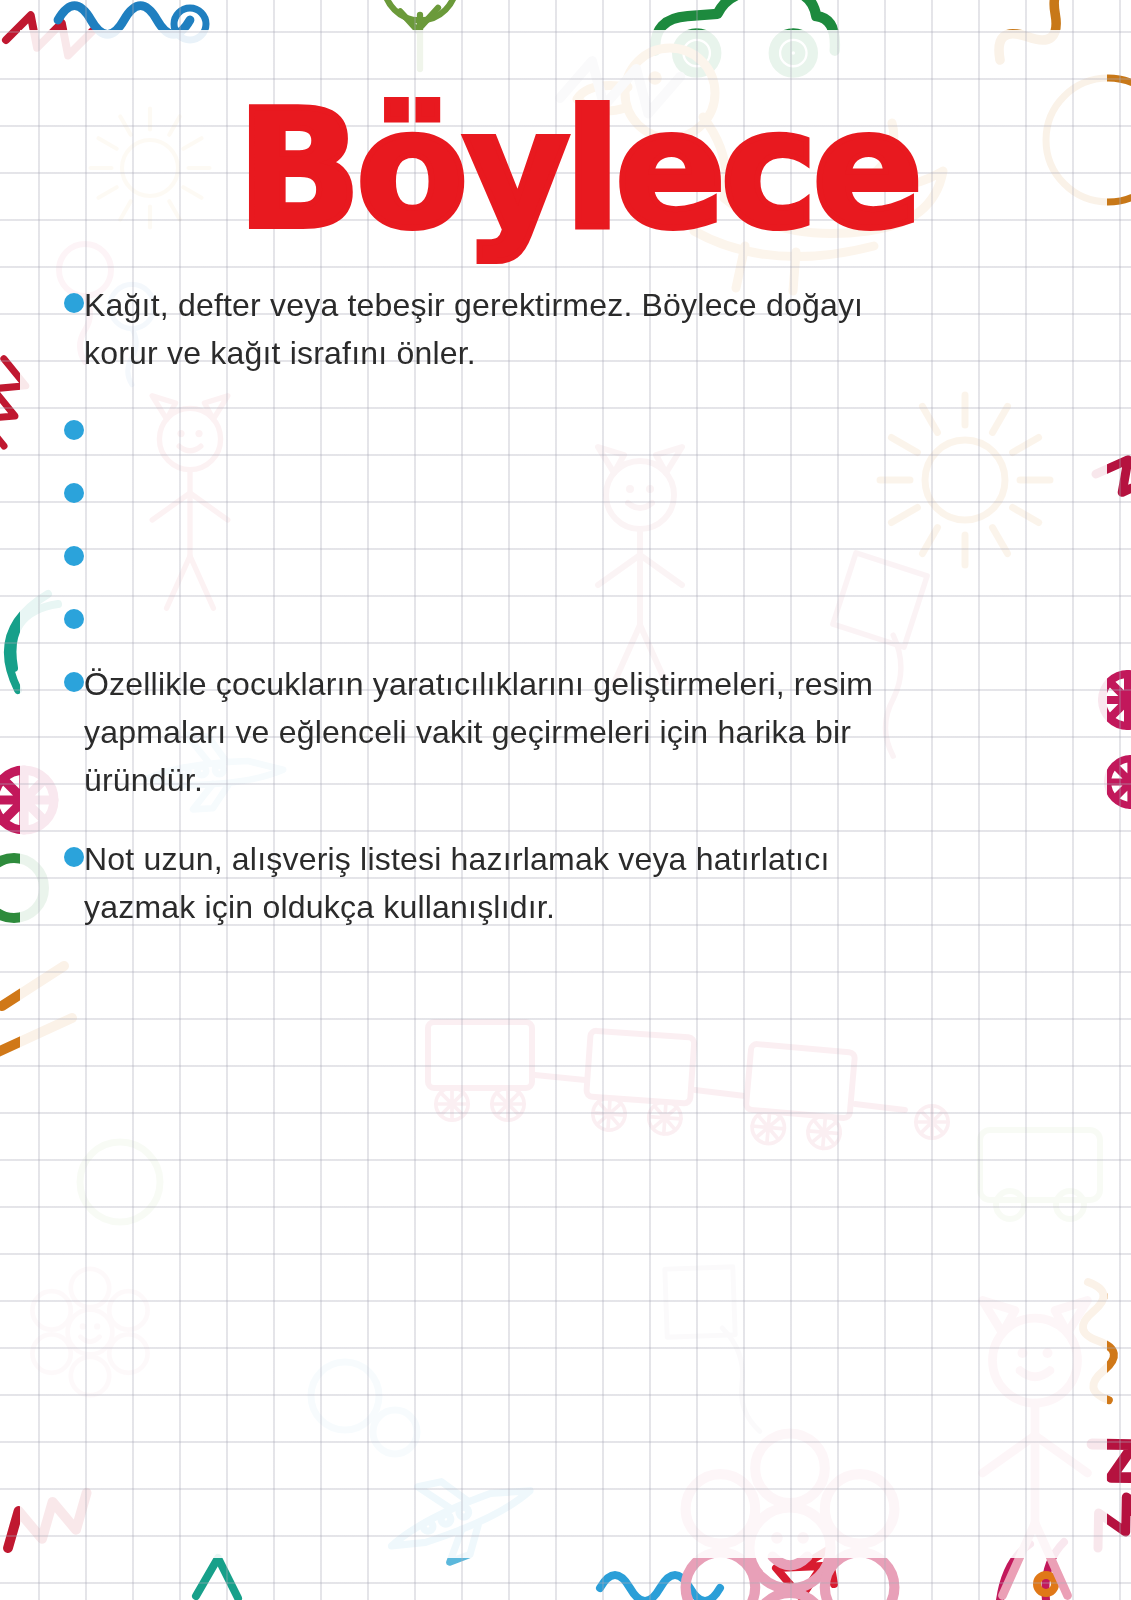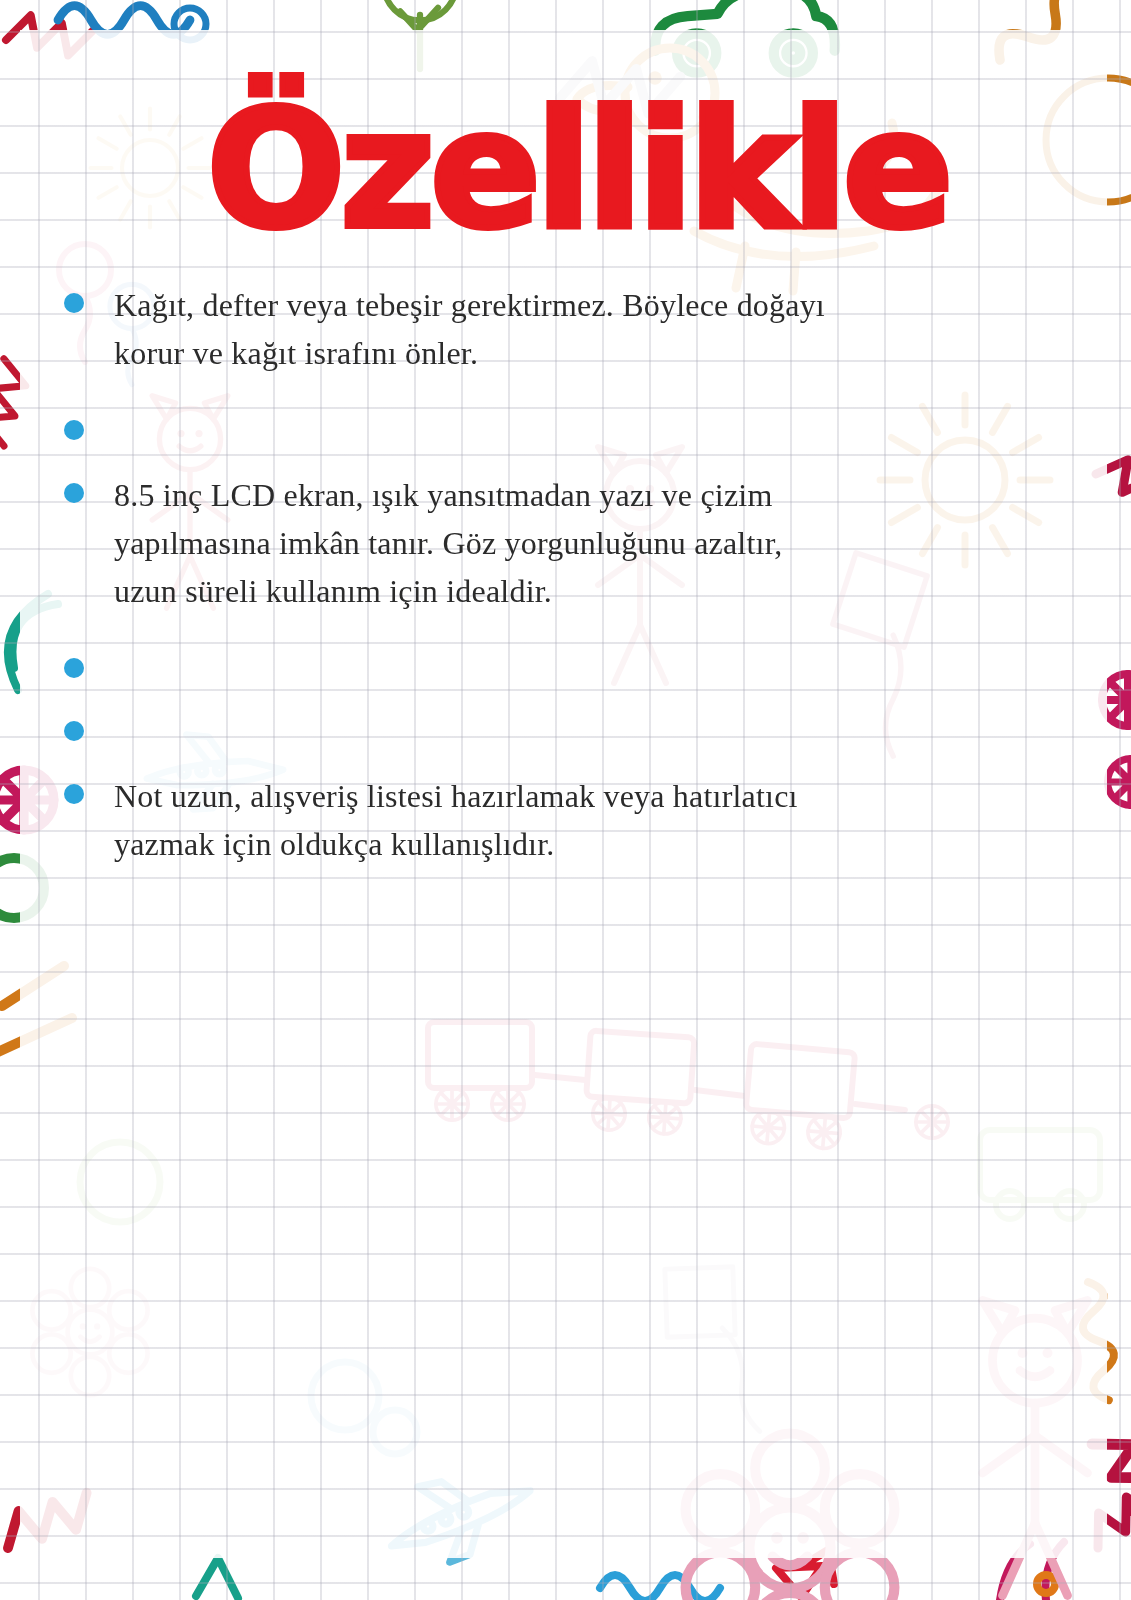--- a/index.html
+++ b/index.html
@@ -28,21 +28,21 @@
     text-align:center;
     font-family:"DejaVu Sans", sans-serif;
     font-weight:bold;
     font-size:163px;
     line-height:1.1;
     letter-spacing:-5px;
     color:var(--title-color,#e8191f);
     -webkit-text-stroke:6px var(--title-color,#e8191f);
   }
   ul.features{list-style:none;margin:22px 0 0 0;padding:0;}
-  ul.features li{display:flex;align-items:flex-start;gap:30px;margin:0 0 31px 0;font-family:Liberation Serif, serif;}
+  ul.features li{display:flex;align-items:flex-start;gap:0;margin:0 0 31px 0;}
   .dot{
     flex:0 0 auto;width:20px;height:20px;border-radius:50%;
     background:var(--bullet-color,#2ba3db);margin-top:12px;
   }
   .txt{
     font-size:32px;line-height:48px;color:var(--text-color,#2b2b2b);
     white-space:pre-line;letter-spacing:0.2px;
   }
 </style>
 </head>
@@ -204,41 +204,44 @@
       <use href="#stickgirl" transform="translate(1035,1448) scale(1.25)" stroke="#eba0b6"></use>
       <use href="#plane" transform="translate(460,1516) scale(1.2) rotate(-18)" stroke="#5bb8dc" stroke-width="6"></use>
       <use href="#flower" transform="translate(790,1548) scale(1.45)" stroke="#e8a0b8"></use>
     </g>
   </svg>
 
   <div class="overlay"></div>
   <div class="grid"></div>
 
   <div class="content">
-    <h1 class="title">Özellikle</h1>
+    <h1 class="title">Böylece</h1>
     <ul class="features" id="bullet-list">
         <li>
           <span class="dot"></span>
           <span class="txt">Kağıt, defter veya tebeşir gerektirmez. Böylece doğayı
 korur ve kağıt israfını önler.</span>
         </li>
         <li>
           <span class="dot"></span>
         </li>
         <li>
           <span class="dot"></span>
-          <span class="txt">8.5 inç LCD ekran, ışık yansıtmadan yazı ve çizim
-yapılmasına imkân tanır. Göz yorgunluğunu azaltır,
-uzun süreli kullanım için idealdir.</span>
-        </li>
-        <li>
-          <span class="dot"></span>
-        </li>
-        <li>
-          <span class="dot"></span>
+        </li>
+        <li>
+          <span class="dot"></span>
+        </li>
+        <li>
+          <span class="dot"></span>
+        </li>
+        <li>
+          <span class="dot"></span>
+          <span class="txt">Özellikle çocukların yaratıcılıklarını geliştirmeleri, resim
+yapmaları ve eğlenceli vakit geçirmeleri için harika bir
+üründür.</span>
         </li>
         <li>
           <span class="dot"></span>
           <span class="txt">Not uzun, alışveriş listesi hazırlamak veya hatırlatıcı
 yazmak için oldukça kullanışlıdır.</span>
         </li>
       </ul>
   </div>
 
 </div>

